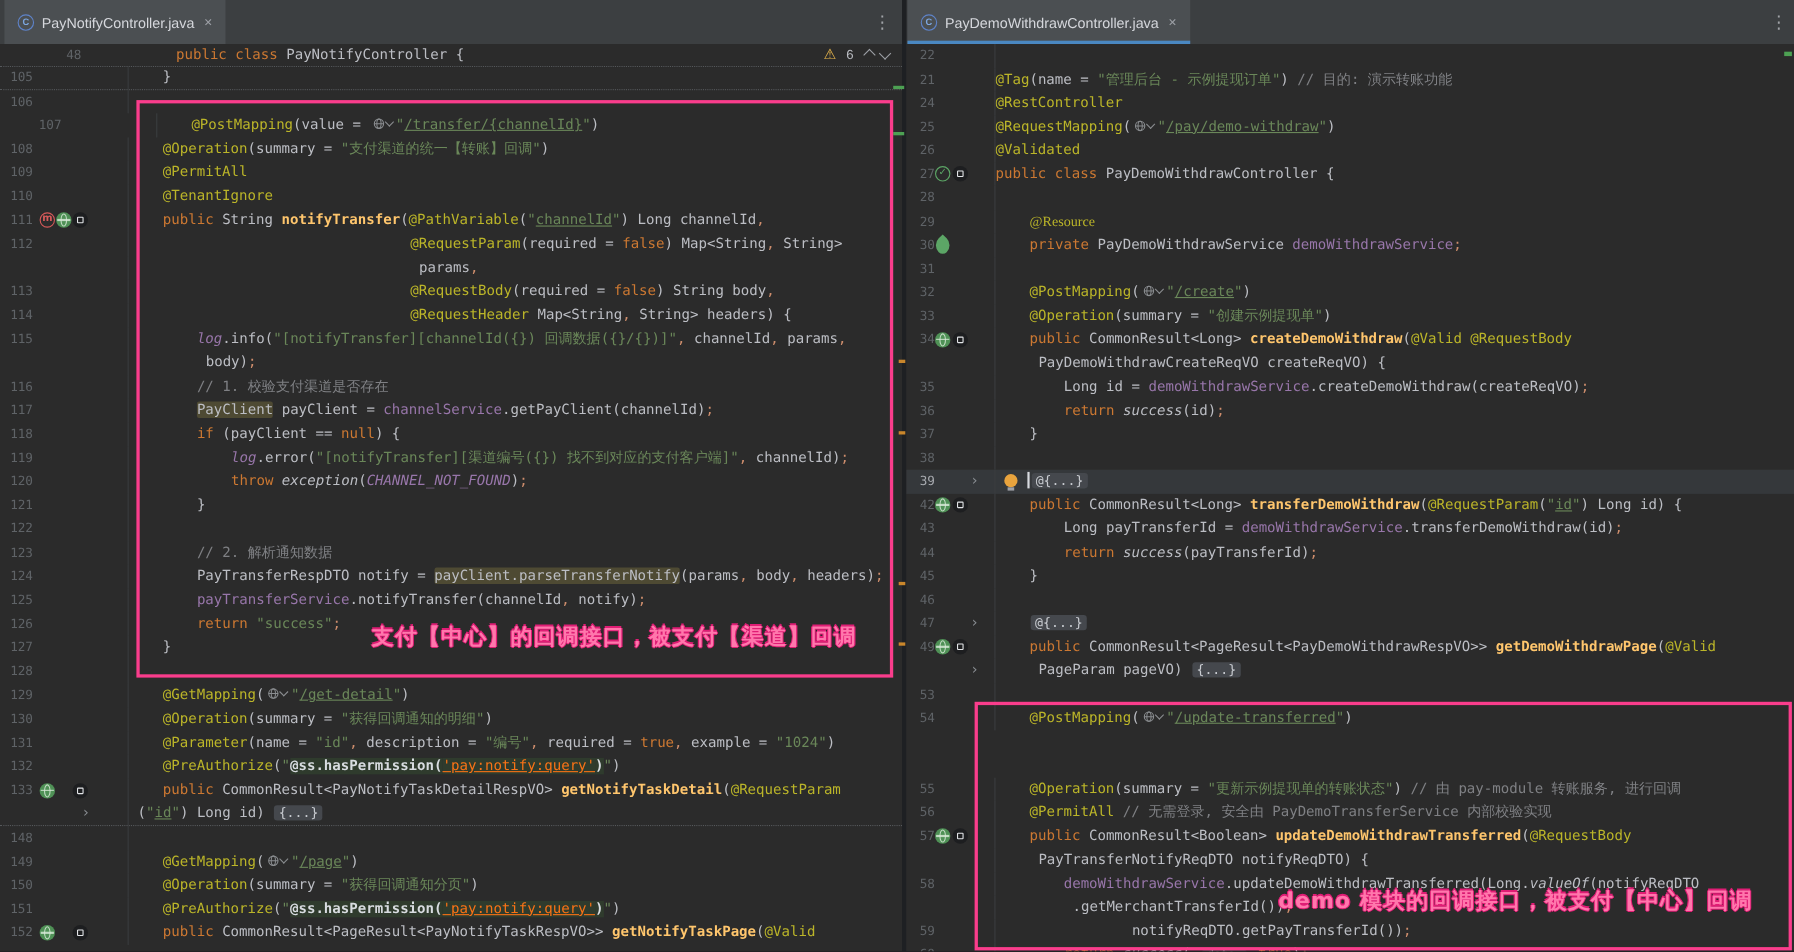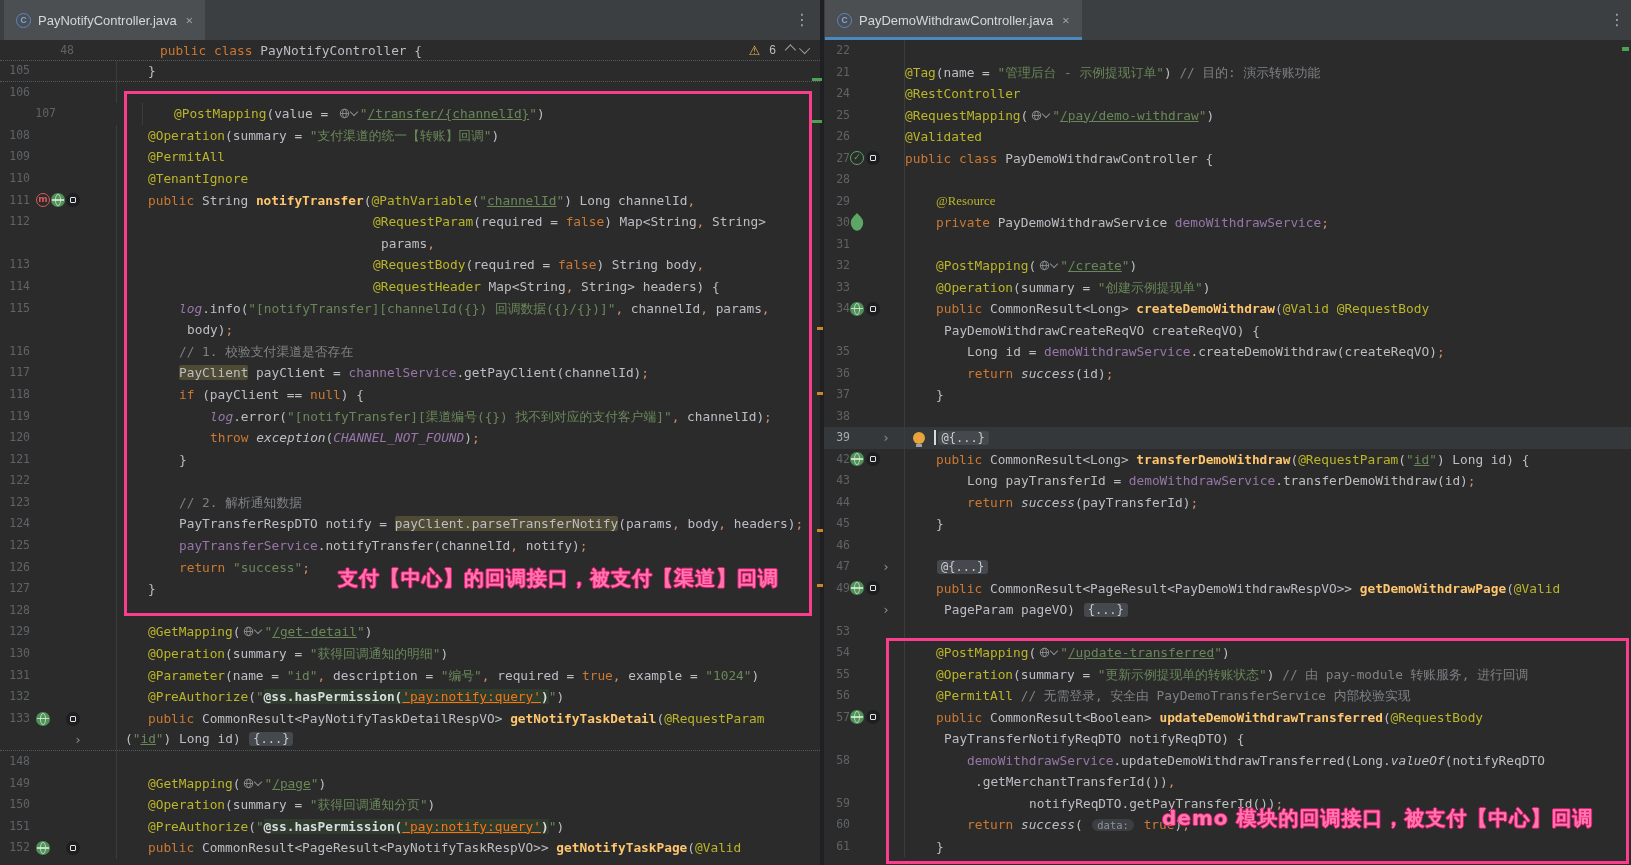--- a/index.html
+++ b/index.html
@@ -522,21 +522,21 @@
           <span class="gi"></span>
           <span class="code" style="padding-left: 31px;"><span class="sg-ann">@PostMapping</span><span class="sg-df">(</span><span class="inlay">
               <svg width="11" height="11" viewBox="0 0 12 12">
                 <circle cx="6" cy="6" r="4.6" fill="none" stroke="#8A8D90" stroke-width="1.1"></circle>
                 <ellipse cx="6" cy="6" rx="2.1" ry="4.6" fill="none" stroke="#8A8D90" stroke-width="1"></ellipse>
                 <path d="M1.4 6h9.2" stroke="#8A8D90" stroke-width="1"></path>
               </svg>
               <span class="inl-ch"></span>
             </span><span class="sg-str">"</span><span class="sg-lnk">/update-transferred</span><span class="sg-str">"</span><span class="sg-df">)</span></span>
         </div>
-        <div class="row" style="height: 21.5px; line-height: 21.5px;">
+        <div class="row" style="height: 21.5px; line-height: 21.5px; margin-top: 43px;">
           <span class="ln">55</span>
           <span class="gi"></span>
           <span class="code" style="padding-left: 31px;"><span class="sg-ann">@Operation</span><span class="sg-df">(summary = </span><span class="sg-str">"更新示例提现单的转账状态"</span><span class="sg-df">) </span><span class="sg-cm">// 由 pay-module 转账服务, 进行回调</span></span>
         </div>
         <div class="row" style="height: 21.5px; line-height: 21.5px;">
           <span class="ln">56</span>
           <span class="gi"></span>
           <span class="code" style="padding-left: 31px;"><span class="sg-ann">@PermitAll </span><span class="sg-cm">// 无需登录, 安全由 PayDemoTransferService 内部校验实现</span></span>
         </div>
         <div class="row" style="height: 21.5px; line-height: 21.5px;">

